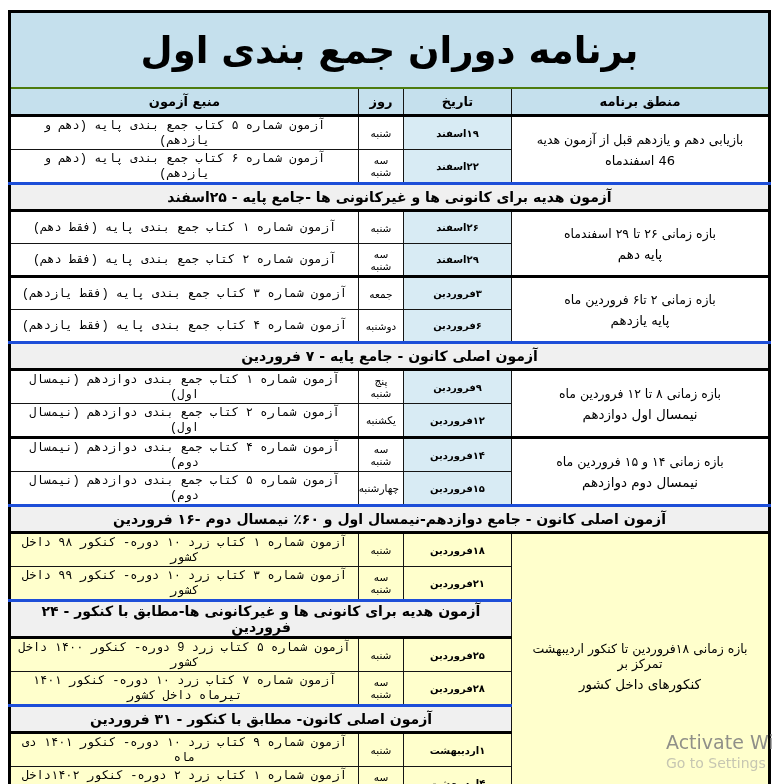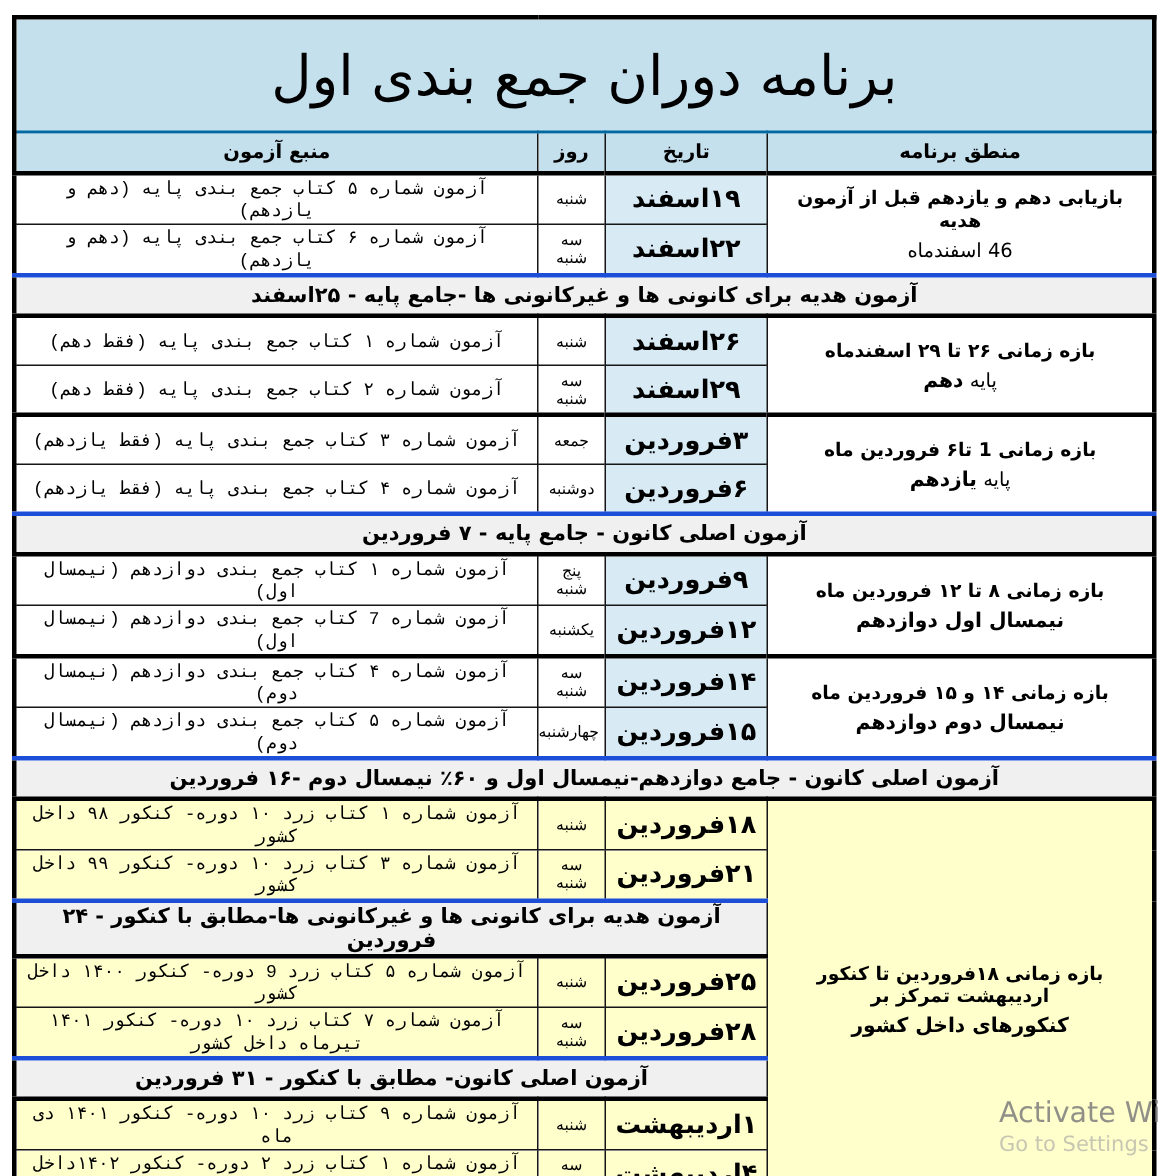--- a/index.html
+++ b/index.html
@@ -12,36 +12,36 @@
   table.schedule {
     position:absolute; left:8px; top:10px; width:760px;
     border-collapse:collapse; table-layout:fixed;
     border:3px solid #000; direction:rtl;
   }
   td, th { border:1px solid #151515; padding:1px 4px; text-align:center; vertical-align:middle; overflow:hidden; }
 
   
   td.title-cell {
     height:72px; background:var(--title_blue);
-    font-size:37px; font-weight:normal; border-bottom:2px solid #0369a1;
+    font-size:37px; font-weight:bold; border-bottom:2px solid #4d7c0f;
   }
 
   
   tr.header th { height:23px; background:var(--title_blue); font-size:13px; font-weight:bold; }
   tr.header { border-bottom:3px solid #000; }
 
   
   tr.data { height:33px; }
   td.src  { font-size:12px;font-family:Liberation Mono, monospace; }
   td.day  { font-size:10.5px; }
-  td.date { font-size:17px; font-weight:bold; background:var(--date_blue); }
+  td.date { font-size:10px; font-weight:bold; background:var(--date_blue); }
   td.logic { font-size:12.5px; background:#fff; }
-  .l1 { font-size:12.5px; font-weight:bold;text-align:center; }
+  .l1 { font-size:12.5px; font-weight:normal;text-align:center; }
   .l2 { margin-top:5px; font-size:13px; }
-  .l2 .bold { font-weight:bold; font-size:13.5px; }
+  .l2 .bold { font-weight:normal; font-size:13.5px; }
 
   
   tr.thick td { border-top:3px solid #000; }
 
   
   tr.banner td {
     height:22px; background:var(--banner_gray);
     font-size:14px; font-weight:bold;
     border-top:3px solid #1d4ed8; border-bottom:3px solid #000;
   }
@@ -111,21 +111,21 @@
       <td class="src">آزمون شماره ۱ کتاب جمع بندی پایه (فقط دهم)</td>
     </tr>
     <tr class="data">
       <td class="date">۲۹اسفند</td>
       <td class="day">سه شنبه</td>
       <td class="src">آزمون شماره ۲ کتاب جمع بندی پایه (فقط دهم)</td>
     </tr>
 
     <tr class="data thick">
       <td class="logic" rowspan="2">
-        <div class="l1">بازه زمانی 1 تا۶ فروردین ماه</div>
+        <div class="l1">بازه زمانی ۲ تا۶ فروردین ماه</div>
         <div class="l2"><span>پایه</span> <span class="bold">یازدهم</span></div>
       </td>
       <td class="date">۳فروردین</td>
       <td class="day">جمعه</td>
       <td class="src">آزمون شماره ۳ کتاب جمع بندی پایه (فقط یازدهم)</td>
     </tr>
     <tr class="data">
       <td class="date">۶فروردین</td>
       <td class="day">دوشنبه</td>
       <td class="src">آزمون شماره ۴ کتاب جمع بندی پایه (فقط یازدهم)</td>
@@ -140,21 +140,21 @@
         <div class="l1">بازه زمانی ۸ تا ۱۲ فروردین ماه</div>
         <div class="l2"><span></span> <span class="bold">نیمسال اول دوازدهم</span></div>
       </td>
       <td class="date">۹فروردین</td>
       <td class="day">پنج شنبه</td>
       <td class="src">آزمون شماره ۱ کتاب جمع بندی دوازدهم (نیمسال اول)</td>
     </tr>
     <tr class="data">
       <td class="date">۱۲فروردین</td>
       <td class="day">یکشنبه</td>
-      <td class="src">آزمون شماره 7 کتاب جمع بندی دوازدهم (نیمسال اول)</td>
+      <td class="src">آزمون شماره ۲ کتاب جمع بندی دوازدهم (نیمسال اول)</td>
     </tr>
 
     <tr class="data thick">
       <td class="logic" rowspan="2">
         <div class="l1">بازه زمانی ۱۴ و ۱۵ فروردین ماه</div>
         <div class="l2"><span></span> <span class="bold">نیمسال دوم دوازدهم</span></div>
       </td>
       <td class="date">۱۴فروردین</td>
       <td class="day">سه شنبه</td>
       <td class="src">آزمون شماره ۴ کتاب جمع بندی دوازدهم (نیمسال دوم)</td>

